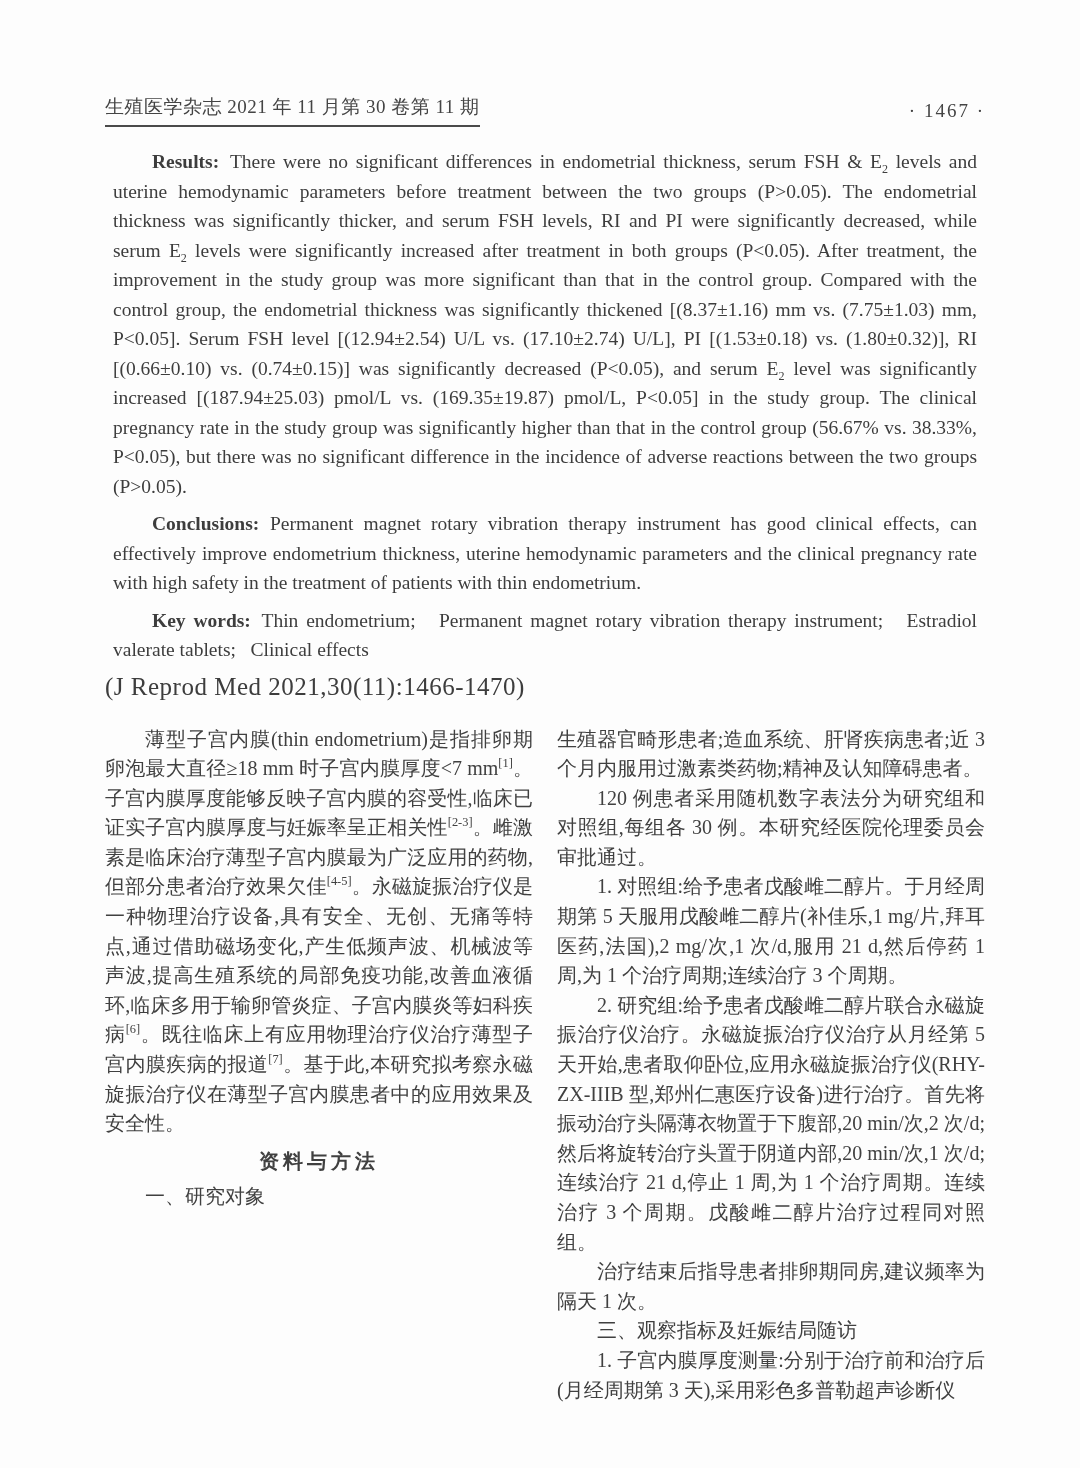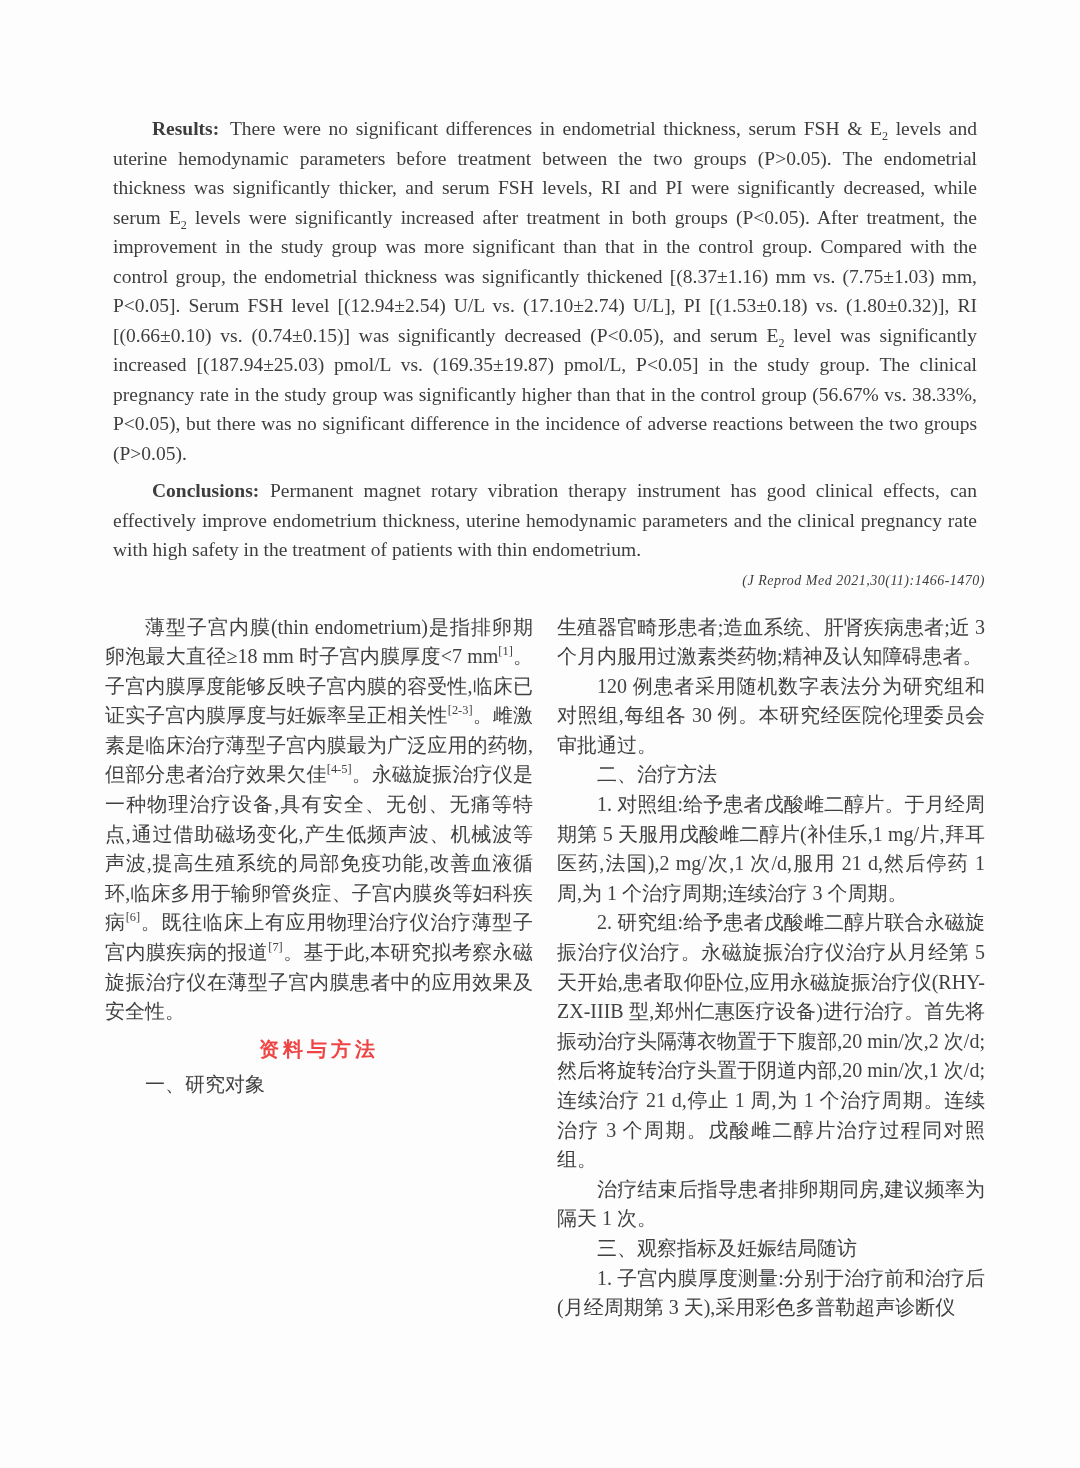--- a/index.html
+++ b/index.html
@@ -44,23 +44,22 @@
     margin: 8px;
   }
   .ind { text-indent: 2em; }
   .lead {
     font-weight: 700;
     margin-right: 0.55em;
   }
   .kw-text { white-space: pre-wrap; }
   .citation {
     margin-top: 6px;
-    font-size: 14px;
-    font-style: italic;
-    text-align: right;
+    font-size: 25px;
+    text-align: left;
     letter-spacing: 0.5px;
   }
   .columns {
     display: flex;
     gap: 24px;
     margin-top: 24px;
   }
   .col {
     flex: 1;
     min-width: 0;
@@ -72,51 +71,55 @@
     margin: 0;
     color: #404040;
   }
   .section-heading {
     font-family: "Liberation Sans", "DejaVu Sans", sans-serif;
     font-weight: 700;
     font-size: 20px;
     text-align: center;
     letter-spacing: 4px;
     margin: 9px 0 7px;
-    color: #ef4444;
+    color: #404040;
   }
   sup, sub {
     font-size: 0.62em;
     line-height: 0;
   }
 </style>
 </head>
 <body>
 
 <div class="page">
 
+  <div class="header">
+    <span class="header-left">生殖医学杂志 2021 年 11 月第 30 卷第 11 期</span>
+    <span class="header-right">· 1467 ·</span>
+  </div>
 
   <div class="abstract">
     <p class="en ind"><span class="lead">Results:</span><span><span>There were no significant differences in endometrial thickness, serum FSH &amp; E</span><sub>2</sub><span> levels and uterine hemodynamic parameters before treatment between the two groups (P&gt;0.05). The endometrial thickness was significantly thicker, and serum FSH levels, RI and PI were significantly decreased, while serum E</span><sub>2</sub><span> levels were significantly increased after treatment in both groups (P&lt;0.05). After treatment, the improvement in the study group was more significant than that in the control group. Compared with the control group, the endometrial thickness was significantly thickened [(8.37±1.16) mm vs. (7.75±1.03) mm, P&lt;0.05]. Serum FSH level [(12.94±2.54) U/L vs. (17.10±2.74) U/L], PI [(1.53±0.18) vs. (1.80±0.32)], RI [(0.66±0.10) vs. (0.74±0.15)] was significantly decreased (P&lt;0.05), and serum E</span><sub>2</sub><span> level was significantly increased [(187.94±25.03) pmol/L vs. (169.35±19.87) pmol/L, P&lt;0.05] in the study group. The clinical pregnancy rate in the study group was significantly higher than that in the control group (56.67% vs. 38.33%, P&lt;0.05), but there was no significant difference in the incidence of adverse reactions between the two groups (P&gt;0.05).</span></span></p>
     <p class="en ind"><span class="lead">Conclusions:</span><span>Permanent magnet rotary vibration therapy instrument has good clinical effects, can effectively improve endometrium thickness, uterine hemodynamic parameters and the clinical pregnancy rate with high safety in the treatment of patients with thin endometrium.</span></p>
+    <p class="en ind"><span class="lead">Key words:</span><span class="kw-text">Thin endometrium;   Permanent magnet rotary vibration therapy instrument;   Estradiol valerate tablets;   Clinical effects</span></p>
     <div class="citation">(J Reprod Med 2021,30(11):1466-1470)</div>
   </div>
 
   <div class="columns">
 
     <div class="col">
       <p class="zh ind"><span>薄型子宫内膜(thin endometrium)是指排卵期卵泡最大直径≥18 mm 时子宫内膜厚度&lt;7 mm</span><sup>[1]</sup><span>。子宫内膜厚度能够反映子宫内膜的容受性,临床已证实子宫内膜厚度与妊娠率呈正相关性</span><sup>[2-3]</sup><span>。雌激素是临床治疗薄型子宫内膜最为广泛应用的药物,但部分患者治疗效果欠佳</span><sup>[4-5]</sup><span>。永磁旋振治疗仪是一种物理治疗设备,具有安全、无创、无痛等特点,通过借助磁场变化,产生低频声波、机械波等声波,提高生殖系统的局部免疫功能,改善血液循环,临床多用于输卵管炎症、子宫内膜炎等妇科疾病</span><sup>[6]</sup><span>。既往临床上有应用物理治疗仪治疗薄型子宫内膜疾病的报道</span><sup>[7]</sup><span>。基于此,本研究拟考察永磁旋振治疗仪在薄型子宫内膜患者中的应用效果及安全性。</span></p>
       <div class="section-heading">资料与方法</div>
       <p class="zh ind">一、研究对象</p>
     </div>
 
     <div class="col">
       <p class="zh">生殖器官畸形患者;造血系统、肝肾疾病患者;近 3 个月内服用过激素类药物;精神及认知障碍患者。</p>
       <p class="zh ind">120 例患者采用随机数字表法分为研究组和对照组,每组各 30 例。本研究经医院伦理委员会审批通过。</p>
-      <p class="zh ind">二、治疗方法</p>
       <p class="zh ind">1. 对照组:给予患者戊酸雌二醇片。于月经周期第 5 天服用戊酸雌二醇片(补佳乐,1 mg/片,拜耳医药,法国),2 mg/次,1 次/d,服用 21 d,然后停药 1 周,为 1 个治疗周期;连续治疗 3 个周期。</p>
       <p class="zh ind">2. 研究组:给予患者戊酸雌二醇片联合永磁旋振治疗仪治疗。永磁旋振治疗仪治疗从月经第 5 天开始,患者取仰卧位,应用永磁旋振治疗仪(RHY-ZX-IIIB 型,郑州仁惠医疗设备)进行治疗。首先将振动治疗头隔薄衣物置于下腹部,20 min/次,2 次/d;然后将旋转治疗头置于阴道内部,20 min/次,1 次/d;连续治疗 21 d,停止 1 周,为 1 个治疗周期。连续治疗 3 个周期。戊酸雌二醇片治疗过程同对照组。</p>
       <p class="zh ind">治疗结束后指导患者排卵期同房,建议频率为隔天 1 次。</p>
       <p class="zh ind">三、观察指标及妊娠结局随访</p>
       <p class="zh ind">1. 子宫内膜厚度测量:分别于治疗前和治疗后(月经周期第 3 天),采用彩色多普勒超声诊断仪</p>
     </div>
 
   </div>
 
 </div>

